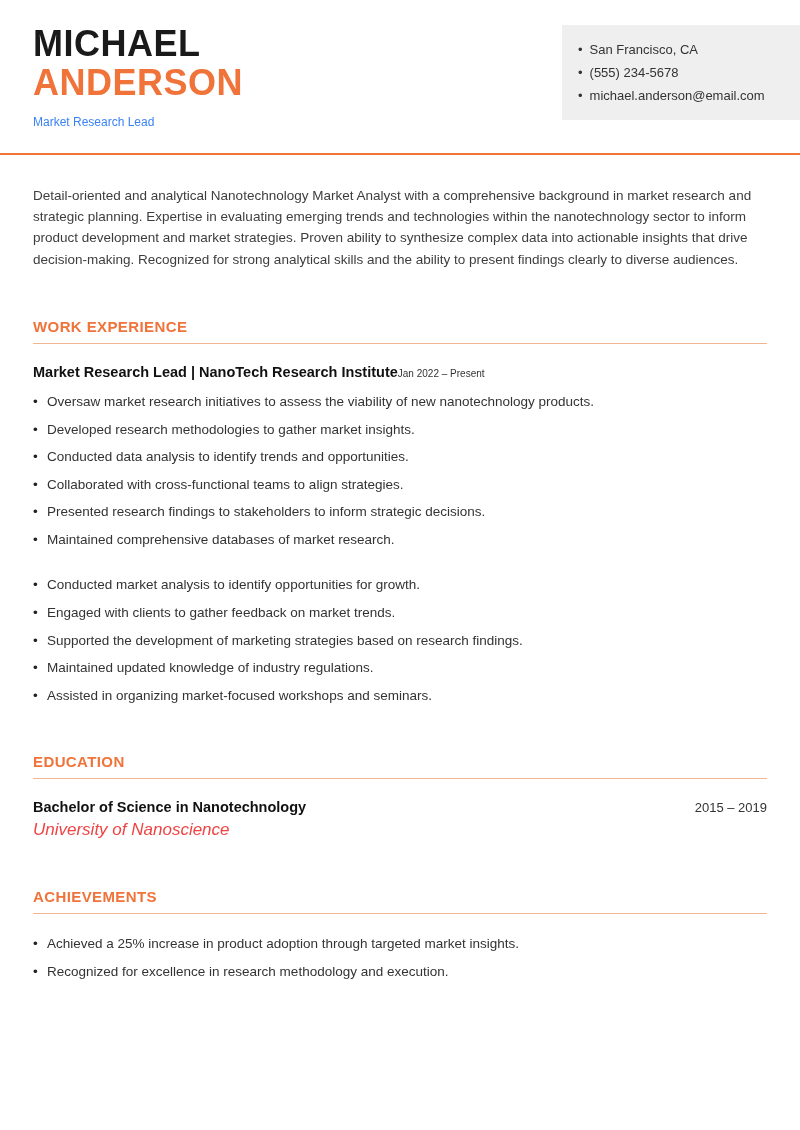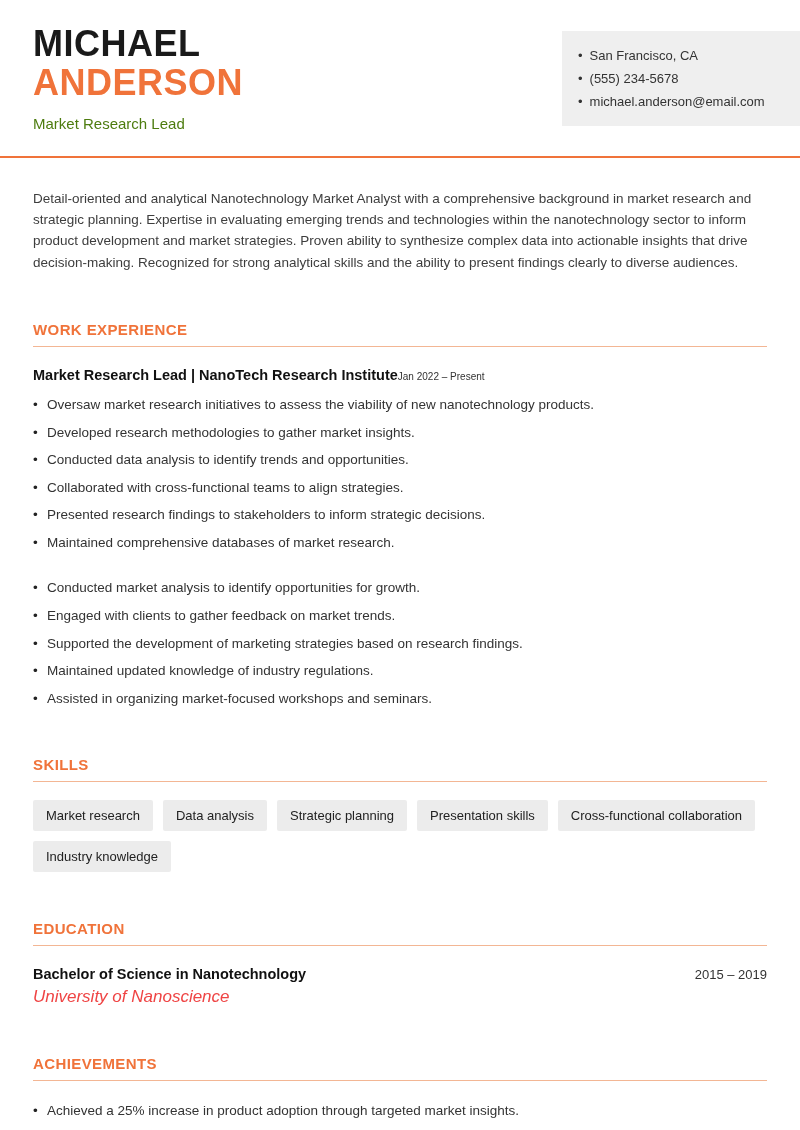--- a/index.html
+++ b/index.html
@@ -14,36 +14,36 @@
     width: 800px;
     min-height: 1130px;
     background: #ffffff;
     position: relative;
   }
 
   
   .header {
     display: flex;
     justify-content: space-between;
-    align-items: center;
+    align-items: flex-start;
     padding-top: 25px;
   }
   .header-left { padding-left: 33px; }
   .name-line {
     font-size: 36px;
     font-weight: bold;
     letter-spacing: 0.5px;
     line-height: 1.08;
     color: #1a1a1a;
   }
   .name-line.last { color: #F0733A; }
   .headline {
     margin-top: 12px;
-    font-size: 15px;
-    color: #4d7c0f;
+    font-size: 12px;
+    color: #3b82f6;
   }
   .contact-box {
     background: #EFEFEF;
     width: 238px;
     padding: 13px 16px 13px 16px;
     margin-top: 0;
   }
   .contact-item {
     font-size: 13px;
     color: #333333;
@@ -210,31 +210,20 @@
         <ul class="bullets">
           <li>Conducted market analysis to identify opportunities for growth.</li>
           <li>Engaged with clients to gather feedback on market trends.</li>
           <li>Supported the development of marketing strategies based on research findings.</li>
           <li>Maintained updated knowledge of industry regulations.</li>
           <li>Assisted in organizing market-focused workshops and seminars.</li>
         </ul>
       </div>
     </section>
 
-    <section class="section">
-      <h2 class="section-heading">SKILLS</h2>
-      <div class="chips">
-        <span class="chip">Market research</span>
-        <span class="chip">Data analysis</span>
-        <span class="chip">Strategic planning</span>
-        <span class="chip">Presentation skills</span>
-        <span class="chip">Cross-functional collaboration</span>
-        <span class="chip">Industry knowledge</span>
-      </div>
-    </section>
 
     <section class="section">
       <h2 class="section-heading">EDUCATION</h2>
       <div class="edu-row">
         <div class="edu-degree">Bachelor of Science in Nanotechnology</div>
         <div class="edu-dates">2015 – 2019</div>
       </div>
       <div class="edu-school">University of Nanoscience</div>
     </section>
 

